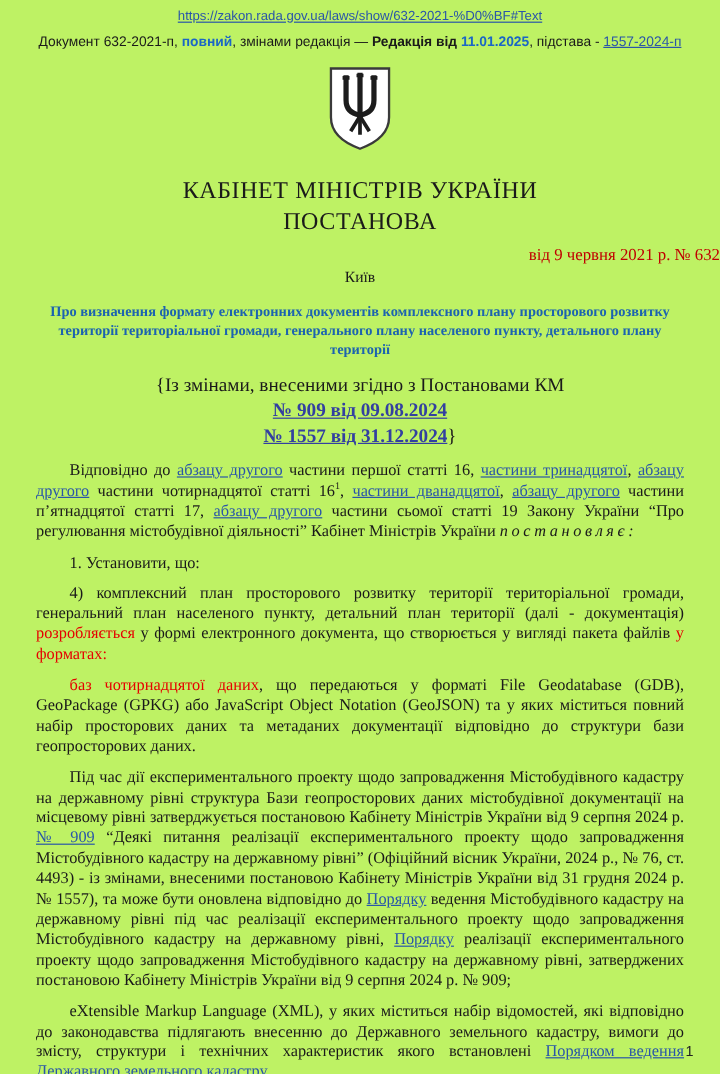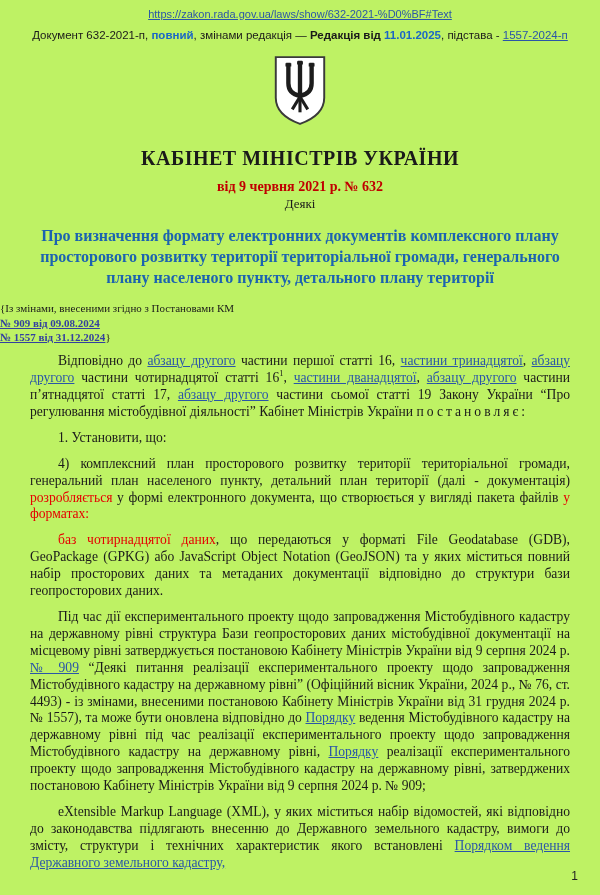--- a/index.html
+++ b/index.html
@@ -9,42 +9,42 @@
     font-family:"Liberation Serif",serif;color:#1a1a1a;overflow:hidden;
   }
   
   .top-url{padding-top:8px;text-align:center;font-family:"Liberation Sans",sans-serif;font-size:11px;}
   .top-url a{color:#2a56a8;text-decoration:underline;}
   .doc-info{margin-top:9px;text-align:center;font-family:"Liberation Sans",sans-serif;font-size:11.5px;color:#1a1a1a;}
   
   .emblem-wrap{margin-top:13px;text-align:center;}
   .emblem-wrap svg{display:inline-block;}
   
-  .institution{margin-top:15px;text-align:center;font-size:20px;letter-spacing:.5px;font-weight:bold;}
+  .institution{margin-top:15px;text-align:center;font-size:20px;letter-spacing:.5px;}
   .doc-type{margin-top:3px;text-align:center;font-size:20px;letter-spacing:.5px;}
-  .date-line{margin-top:9px;text-align:center;font-size:14px;font-weight:bold;color:#c00000;}
+  .date-line{margin-top:9px;text-align:right;font-size:14px;font-weight:normal;color:#c00000;}
   .city-line{margin-top:1px;text-align:center;font-size:13px;}
   .doc-title{
-    margin:13px 28px 0;text-align:center;font-size:16px;font-weight:bold;
+    margin:13px 28px 0;text-align:center;font-size:12px;font-weight:bold;
     color:#1c63b0;line-height:1.32;
   }
   
-  .amendments{margin-top:13px;text-align:left;font-size:11px;line-height:1.3;}
+  .amendments{margin-top:13px;text-align:center;font-size:16px;line-height:1.3;}
   
   .doc-body{margin:3px 30px 0;font-size:13.6px;line-height:16.9px;text-align:justify;}
   .doc-body p{margin:9px 0 0;text-indent:28px;}
   
   .seg{}
   .b{font-weight:bold;}
   .blue{color:#1a66c6;}
   .red{color:#e60000;}
   a.link{color:#2a56a8;text-decoration:underline;cursor:pointer;}
   .amendments a.link{color:#3340a0;font-weight:bold;}
   .sup{vertical-align:super;font-size:0.62em;line-height:0;}
-  .spaced{letter-spacing:3px;}
+  .spaced{letter-spacing:3px;font-style:italic;}
   
   .page-number{position:absolute;right:22px;bottom:12px;font-family:"Liberation Sans",sans-serif;font-size:12px;color:#222;}
 </style>
 </head>
 <body>
 
 <div class="page">
 
   <div class="top-url">
     <a href="#">https://zakon.rada.gov.ua/laws/show/632-2021-%D0%BF#Text</a>
@@ -63,22 +63,23 @@
       <g stroke="#1c1c1c" stroke-width="3.2" fill="none">
         <path d="M32 44 l-8 13"></path>
         <path d="M32 44 l8 13"></path>
         <path d="M32 44 v16"></path>
         <path d="M17 11 h6 M41 11 h6 M29 9 h6"></path>
       </g>
     </svg>
   </div>
 
   <div class="institution">КАБІНЕТ МІНІСТРІВ УКРАЇНИ</div>
+  <div class="doc-type">ПОСТАНОВА</div>
   <div class="date-line">від 9 червня 2021 р. № 632</div>
-  <div class="city-line">Деякі</div>
+  <div class="city-line">Київ</div>
 
   <div class="doc-title">Про визначення формату електронних документів комплексного плану просторового розвитку території територіальної громади, генерального плану населеного пункту, детального плану території</div>
 
   <div class="amendments" id="amendments">
       <div><span class="seg">{Із змінами, внесеними згідно з Постановами КМ</span></div>
       <div><a class="seg link" href="#">№ 909 від 09.08.2024</a></div>
       <div><a class="seg link" href="#">№ 1557 від 31.12.2024</a><span class="seg">}</span></div>
     </div>
 
   <div class="doc-body" id="document-body">

